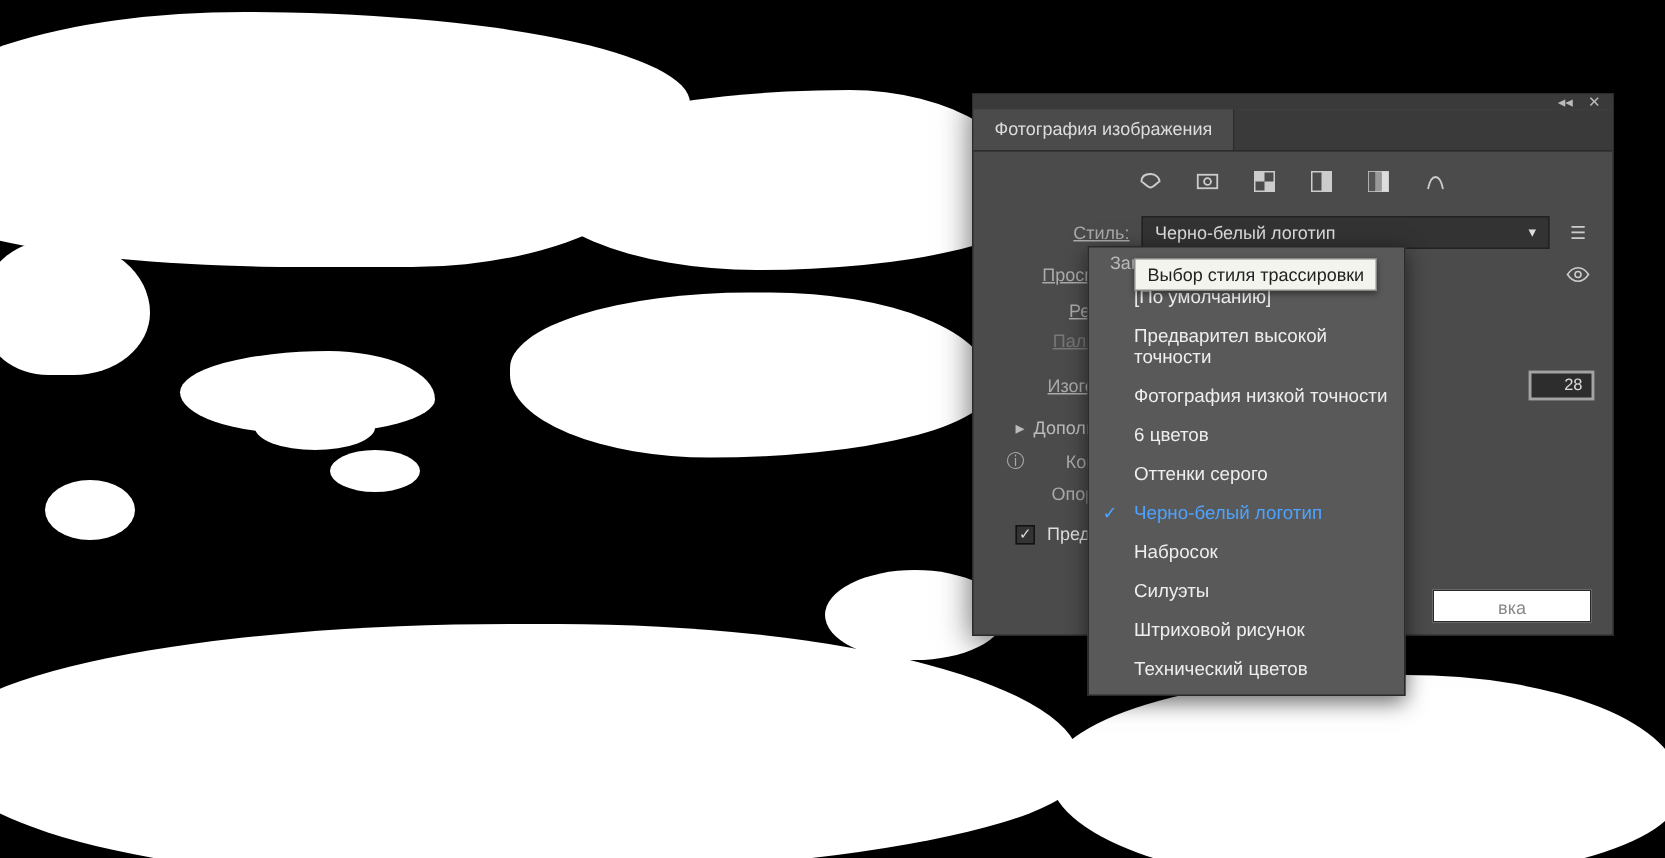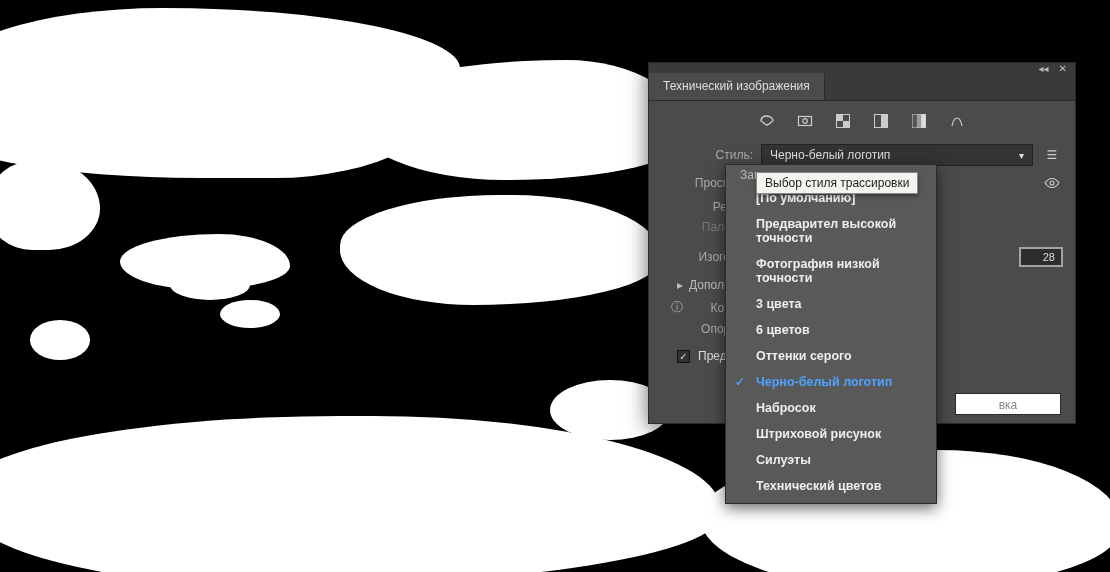--- a/index.html
+++ b/index.html
@@ -63,20 +63,21 @@
     display: flex;
     align-items: center;
     padding: 3px 12px;
     gap: 8px;
   }
   .form-label {
     width: 92px;
     text-align: right;
     color: #aaa;
     font-size: 12px;
+    text-decoration: underline;
   }
   .select {
     flex: 1;
     background: #333;
     border: 1px solid #222;
     height: 22px;
     display: flex;
     align-items: center;
     justify-content: space-between;
     padding: 0 8px;
@@ -129,21 +130,20 @@
     z-index: 20;
     padding-top: 20px;
     padding-bottom: 4px;
   }
   .dropdown-item {
     padding: 6px 11px 6px 30px;
     color: #eee;
     font-size: 12.5px;
     position: relative;
     cursor: pointer;
-    font-weight: bold;
   }
   .dropdown-item.selected { color: #4da3ff; }
   .dropdown-item .check {
     position:absolute; left:9px; top:6px; color:#4da3ff; font-size:12px;
   }
   .highlight-box {
     position:absolute;
     border: 2.5px solid #e4322b;
     border-radius: 4px;
     pointer-events:none;
@@ -176,21 +176,21 @@
 <div class="bg-blob" style="top:380px;left:550px;width:120px;height:60px;border-radius:55%"></div>
 <div class="bg-blob" style="top:450px;left:700px;width:420px;height:140px;border-radius:60% 50% 60% 55%/55% 60% 50% 60%"></div>
 <div class="bg-blob" style="top:405px;left:870px;width:60px;height:40px;border-radius:55%"></div>
 
 <div class="panel">
   <div class="panel-topbar">
     <span>◂◂</span>
     <span>✕</span>
   </div>
   <div class="tabbar">
-    <div class="tab">Технический изображения</div>
+    <div class="tab">Фотография изображения</div>
   </div>
 
   <div class="icon-row">
     <div class="iconbtn">
         <svg viewBox="0 0 16 16">
           <path fill="none" stroke="#ccc" stroke-width="1.3" d="M2 8c0-3 2-5 6-5s6 3 6 5c-2 1-4 4-6 4S4 9 2 8z"></path>
         </svg>
       </div>
     <div class="iconbtn">
         <svg viewBox="0 0 16 16">
@@ -278,25 +278,24 @@
   </div>
 
   <div class="trace-btn">вка</div>
 </div>
 
 <div class="dropdown">
   <div style="position:absolute;top:3px;left:14px;color:#bbb;font-size:12px">Зак</div>
   <div class="dropdown-item">[По умолчанию]</div>
   <div class="dropdown-item">Предварител высокой точности</div>
   <div class="dropdown-item">Фотография низкой точности</div>
-  <div class="dropdown-item">3 цвета</div>
   <div class="dropdown-item">6 цветов</div>
   <div class="dropdown-item">Оттенки серого</div>
   <div class="dropdown-item selected"><span class="check">✓</span><span>Черно-белый логотип</span></div>
   <div class="dropdown-item">Набросок</div>
+  <div class="dropdown-item">Силуэты</div>
   <div class="dropdown-item">Штриховой рисунок</div>
-  <div class="dropdown-item">Силуэты</div>
   <div class="dropdown-item">Технический цветов</div>
 </div>
 
 <div class="tooltip">Выбор стиля трассировки</div>
 
 <div class="highlight-box" style="top:368px;left:728px;width:154px;height:24px"></div>
 
 </body></html>

